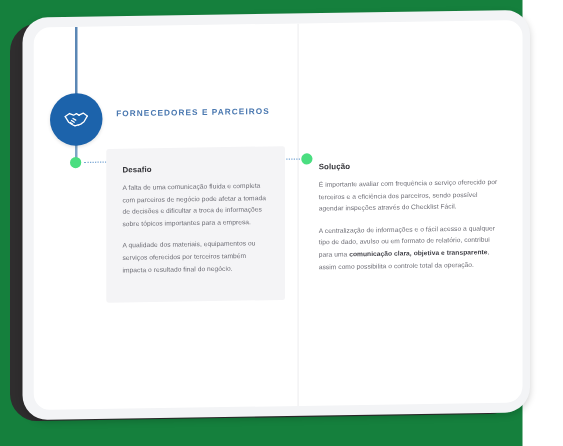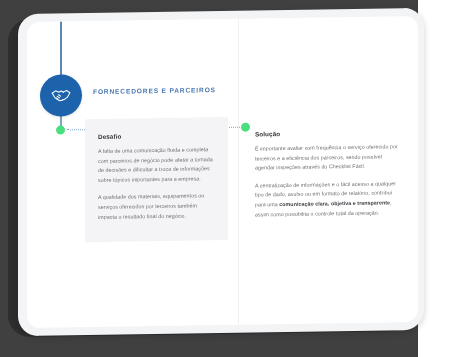--- a/index.html
+++ b/index.html
@@ -14,21 +14,21 @@
     overflow: hidden;
   }
 
   
   #device-scene {
     position: absolute;
     left: 0;
     top: 0;
     width: 418px;
     height: 357px;
-    background: #404040;
+    background: #15803d;
   }
 
   #tablet-shadow {
     position: absolute;
     left: 8px;
     top: 16px;
     width: 406px;
     height: 318px;
     border-radius: 22px;
     background: #2f2d2e;

